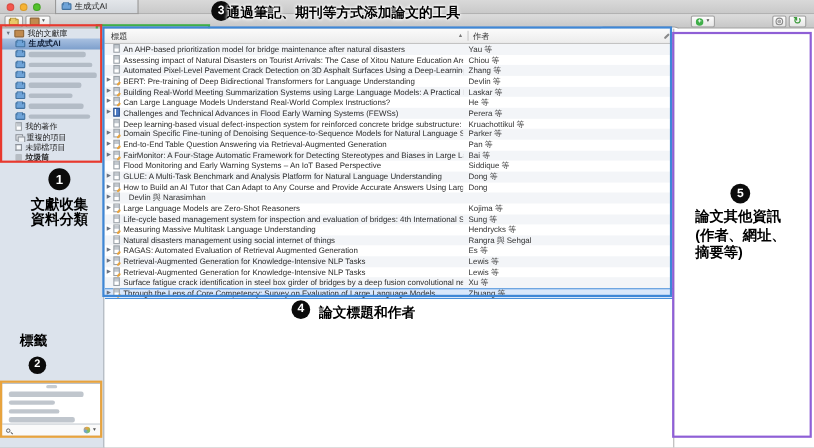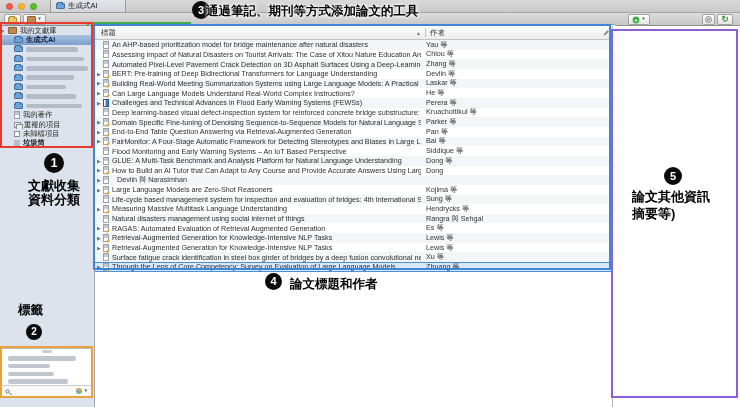--- a/index.html
+++ b/index.html
@@ -51,21 +51,21 @@
   .search .ic-mag{transform:scale(.8);}
   .search-ph{font-size:6.8px;color:#8e8e8e;white-space:nowrap;overflow:hidden;}
   .plusbtn{left:628px;width:22px;}
   .rightbtn1{left:702px;width:13px;}
   .rightbtn2{left:717px;width:16px;}
   .ic-sync{font-size:9px;color:#3c9a3c;line-height:9px;font-weight:bold;}
   .ic-locate{width:7px;height:7px;border:1px solid #888;border-radius:50%;background:radial-gradient(circle at 50% 50%, #aaa 0 1.5px, transparent 2px);}
 
   
   .sidebar{position:absolute;left:0;top:26px;width:95px;height:381px;background:#dce3ec;border-right:1px solid #9fa6ad;}
-  .side-row{height:9.4px;display:flex;align-items:center;gap:3px;padding-left:0;font-size:7.3px;color:#222;white-space:nowrap;overflow:hidden;}
+  .side-row{height:9.4px;display:flex;align-items:center;gap:3px;padding-left:5px;font-size:7.3px;color:#222;white-space:nowrap;overflow:hidden;}
   .side-row.child{padding-left:14px;}
   .side-row.sel{background:linear-gradient(#a9c1e1,#7d9fcc);font-weight:bold;color:#122038;}
   .side-row .tri{font-size:5px;color:#6b7380;width:5px;}
   .redbar{height:4.5px;border-radius:2px;background:#a9b2bd;opacity:.8;filter:blur(.7px);}
 
   
   .tagpane{position:absolute;left:1px;top:322px;width:91px;height:49px;background:#fff;border:1px solid #b6bcc3;}
   .grip{width:10px;height:3px;background:#c6ccd2;border-radius:2px;margin:1px auto 2px auto;}
   .tagline{height:4.5px;border-radius:2px;background:#c0c6cd;filter:blur(.7px);margin:3.2px 6px 0 6px;}
   .tagsearch{position:absolute;left:0;bottom:0;width:100%;height:11px;border-top:1px solid #c6ccd2;background:#fafafa;display:flex;align-items:center;padding:0 3px;gap:2px;}
@@ -74,21 +74,21 @@
 
   
   .main{position:absolute;left:95px;top:26px;width:517px;height:381px;background:#fff;}
   .thead{height:14px;background:linear-gradient(#fbfbfb,#ececec);border-bottom:1px solid #c3c3c3;display:flex;align-items:center;font-size:7.4px;color:#333;}
   .th-title{width:330px;padding-left:6px;display:flex;align-items:center;}
   .th-sort{margin-left:auto;margin-right:4px;font-size:5px;color:#777;}
   .th-div{width:1px;height:9px;background:#c8c8c8;}
   .th-author{flex:1;padding-left:4px;display:flex;align-items:center;}
   .th-cfg{margin-left:auto;margin-right:3px;width:6px;height:1.6px;background:#8a8a8a;transform:rotate(-45deg);border-radius:1px;}
   .tbody{height:232px;overflow:hidden;}
-  .trow{height:9.67px;display:flex;align-items:center;font-size:7.2px;color:#2c2c2c;white-space:nowrap;}
+  .trow{height:9.67px;display:flex;font-size:7.2px;color:#2c2c2c;white-space:nowrap;}
   .trow.alt{background:#f3f5f8;}
   .trow.sel{background:#d9e7fb;box-shadow:inset 0 1px 0 #4a90d9, inset 0 -1px 0 #4a90d9;}
   .t-exp{width:8px;text-align:center;font-size:5px;color:#6b7380;flex:0 0 8px;}
   .t-ic{flex:0 0 9px;display:flex;justify-content:flex-start;}
   .t-title{width:309px;flex:0 0 309px;overflow:hidden;text-overflow:clip;padding-right:4px;}
   .t-author{flex:1;overflow:hidden;padding-left:5px;color:#333;}
 
   
   .itempane{position:absolute;left:612px;top:26px;width:128px;height:381px;background:#fff;border-left:1px solid #b5b5b5;}
 
@@ -473,16 +473,17 @@
 
   <div class="ann numc c3">3</div>
   <div class="ann ann-text a3">通過筆記、期刊等方式添加論文的工具</div>
 
   <div class="ann numc c4">4</div>
   <div class="ann ann-text a4">論文標題和作者</div>
 
   <div class="ann numc c5">5</div>
   <div class="ann ann-text a5">
       <div>論文其他資訊</div>
+      <div>(作者、網址、</div>
       <div>摘要等)</div>
     </div>
 
 </div>
 
 </body></html>

